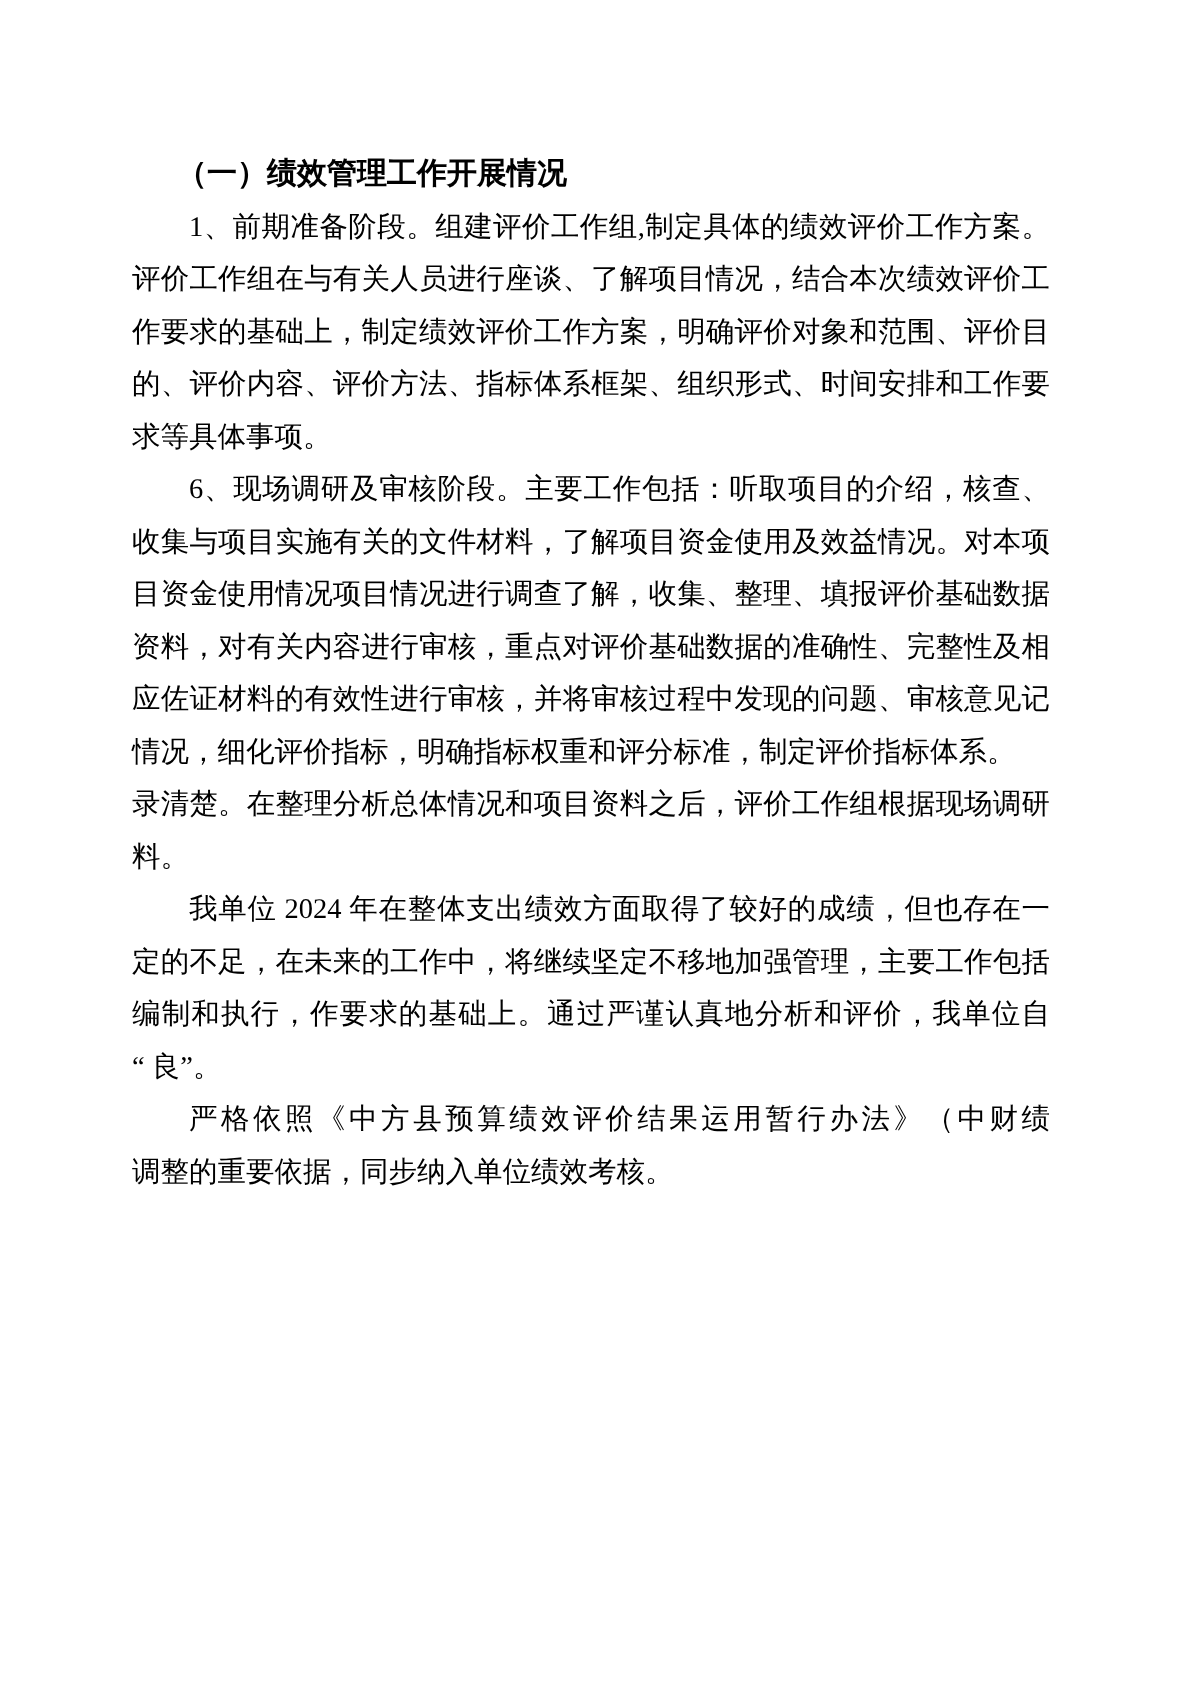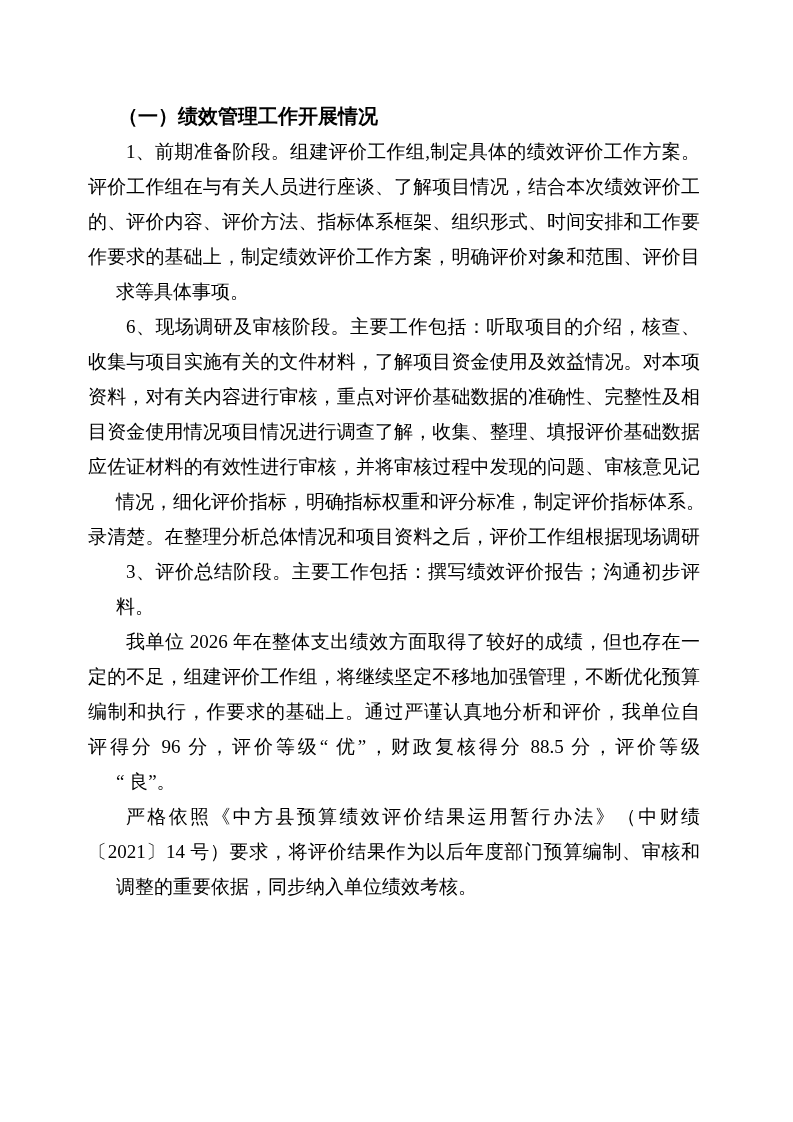--- a/index.html
+++ b/index.html
@@ -40,58 +40,54 @@
   }
   .line {
     height: 35px;
     text-align: justify;
     text-align-last: justify;
     word-break: keep-all;
     white-space: nowrap;
   }
   .line.last {
     text-align-last: left;
-    margin-left: 28px;
   }
   .line.first {
     text-indent: 38px;
   }
 </style>
 </head>
 <body>
 
 <div class="page">
   <div class="content">
       <div class="heading">（一）绩效管理工作开展情况</div>
       <div class="paragraph">
         <div class="line first">1、前期准备阶段。组建评价工作组,制定具体的绩效评价工作方案。</div>
         <div class="line">评价工作组在与有关人员进行座谈、了解项目情况，结合本次绩效评价工</div>
+        <div class="line">作要求的基础上，制定绩效评价工作方案，明确评价对象和范围、评价目</div>
         <div class="line">的、评价内容、评价方法、指标体系框架、组织形式、时间安排和工作要</div>
-        <div class="line">作要求的基础上，制定绩效评价工作方案，明确评价对象和范围、评价目</div>
         <div class="line last">求等具体事项。</div>
       </div>
       <div class="paragraph">
         <div class="line first">6、现场调研及审核阶段。主要工作包括：听取项目的介绍，核查、</div>
         <div class="line">收集与项目实施有关的文件材料，了解项目资金使用及效益情况。对本项</div>
+        <div class="line">目资金使用情况项目情况进行调查了解，收集、整理、填报评价基础数据</div>
         <div class="line">资料，对有关内容进行审核，重点对评价基础数据的准确性、完整性及相</div>
-        <div class="line">目资金使用情况项目情况进行调查了解，收集、整理、填报评价基础数据</div>
         <div class="line">应佐证材料的有效性进行审核，并将审核过程中发现的问题、审核意见记</div>
         <div class="line last">情况，细化评价指标，明确指标权重和评分标准，制定评价指标体系。</div>
         <div class="line">录清楚。在整理分析总体情况和项目资料之后，评价工作组根据现场调研</div>
       </div>
       <div class="paragraph">
-        <div class="line first">3、评价总结阶段。主要工作包括：撰写绩效评价报告；沟通初步评</div>
         <div class="line last">料。</div>
       </div>
       <div class="paragraph">
-        <div class="line first">我单位 2026 年在整体支出绩效方面取得了较好的成绩，但也存在一</div>
-        <div class="line">定的不足，组建评价工作组，将继续坚定不移地加强管理，不断优化预算</div>
+        <div class="line first">我单位 2024 年在整体支出绩效方面取得了较好的成绩，但也存在一</div>
+        <div class="line">定的不足，在未来的工作中，将继续坚定不移地加强管理，主要工作包括</div>
         <div class="line">编制和执行，作要求的基础上。通过严谨认真地分析和评价，我单位自</div>
-        <div class="line">评得分 96 分，评价等级“ 优”，财政复核得分 88.5 分，评价等级</div>
         <div class="line last">“ 良”。</div>
       </div>
       <div class="paragraph">
         <div class="line first">严格依照《中方县预算绩效评价结果运用暂行办法》（中财绩</div>
-        <div class="line">〔2021〕14 号）要求，将评价结果作为以后年度部门预算编制、审核和</div>
         <div class="line last">调整的重要依据，同步纳入单位绩效考核。</div>
       </div>
     </div>
 </div>
 
 </body></html>

